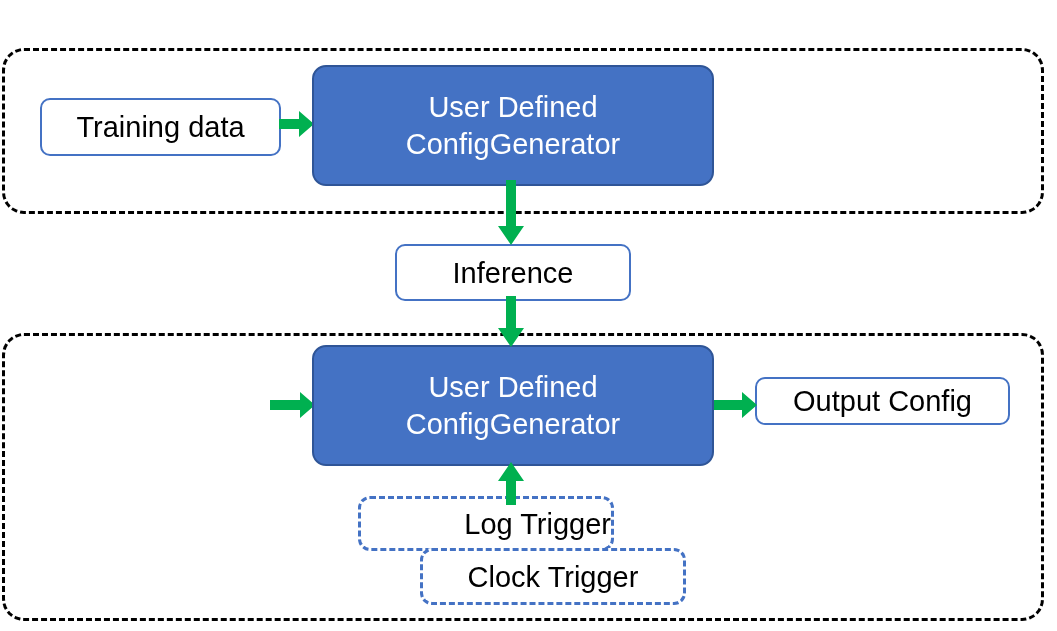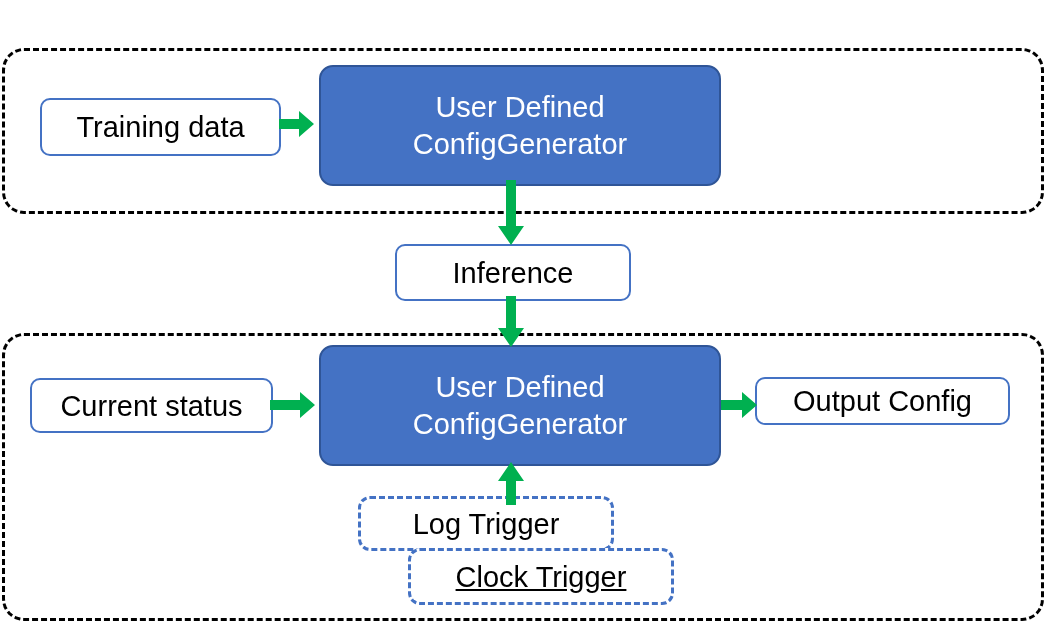--- a/index.html
+++ b/index.html
@@ -60,41 +60,40 @@
     line-height: 32px;
   }
 
   .node-blue {
     background: #4472C4;
     border: 2px solid #2F5597;
     border-radius: 14px;
     color: #ffffff;
     font-size: 29px;
     line-height: 37px;
-    margin-left: 7px;
   }
 
   .node-trigger {
     background: #ffffff;
     border: 3px dashed #4472C4;
     border-radius: 12px;
     color: #000000;
     font-size: 29px;
     line-height: 32px;
   }
 
   
   #node-training-data   { left: 40px;  top: 98px;  width: 241px; height: 58px; }
   #node-generator-train { left: 312px; top: 65px;  width: 402px; height: 121px; z-index: 4; }
   #node-checkpoint      { left: 395px; top: 244px; width: 236px; height: 57px; z-index: 4; }
   #node-current-status  { left: 30px;  top: 378px; width: 243px; height: 55px; }
   #node-generator-infer { left: 312px; top: 345px; width: 402px; height: 121px; z-index: 4; }
   #node-output-config   { left: 755px; top: 377px; width: 255px; height: 48px; }
-  #node-log-trigger     { left: 358px; top: 496px; width: 256px; height: 55px; z-index: 5; }
-  #node-clock-trigger   { left: 408px; top: 548px; width: 266px; height: 57px; z-index: 6; text-decoration: underline; }
+  #node-log-trigger     { left: 358px; top: 496px; width: 256px; height: 55px; z-index: 5; justify-content: flex-end; }
+  #node-clock-trigger   { left: 420px; top: 548px; width: 266px; height: 57px; z-index: 6; }
 
   .node-label { pointer-events: none; white-space: pre-line; }
 
   
   .arrow {
     position: absolute;
     z-index: 3;
   }
   .arrow svg { display: block; overflow: visible; }
 
@@ -122,23 +121,20 @@
 
   <div class="node node-blue" id="node-generator-train">
     <span class="node-label">User Defined
 ConfigGenerator</span>
   </div>
 
   <div class="node node-white" id="node-checkpoint">
     <span class="node-label">Inference</span>
   </div>
 
-  <div class="node node-white" id="node-current-status">
-    <span class="node-label">Current status</span>
-  </div>
 
   <div class="node node-blue" id="node-generator-infer">
     <span class="node-label">User Defined
 ConfigGenerator</span>
   </div>
 
   <div class="node node-white" id="node-output-config">
     <span class="node-label">Output Config</span>
   </div>
 

